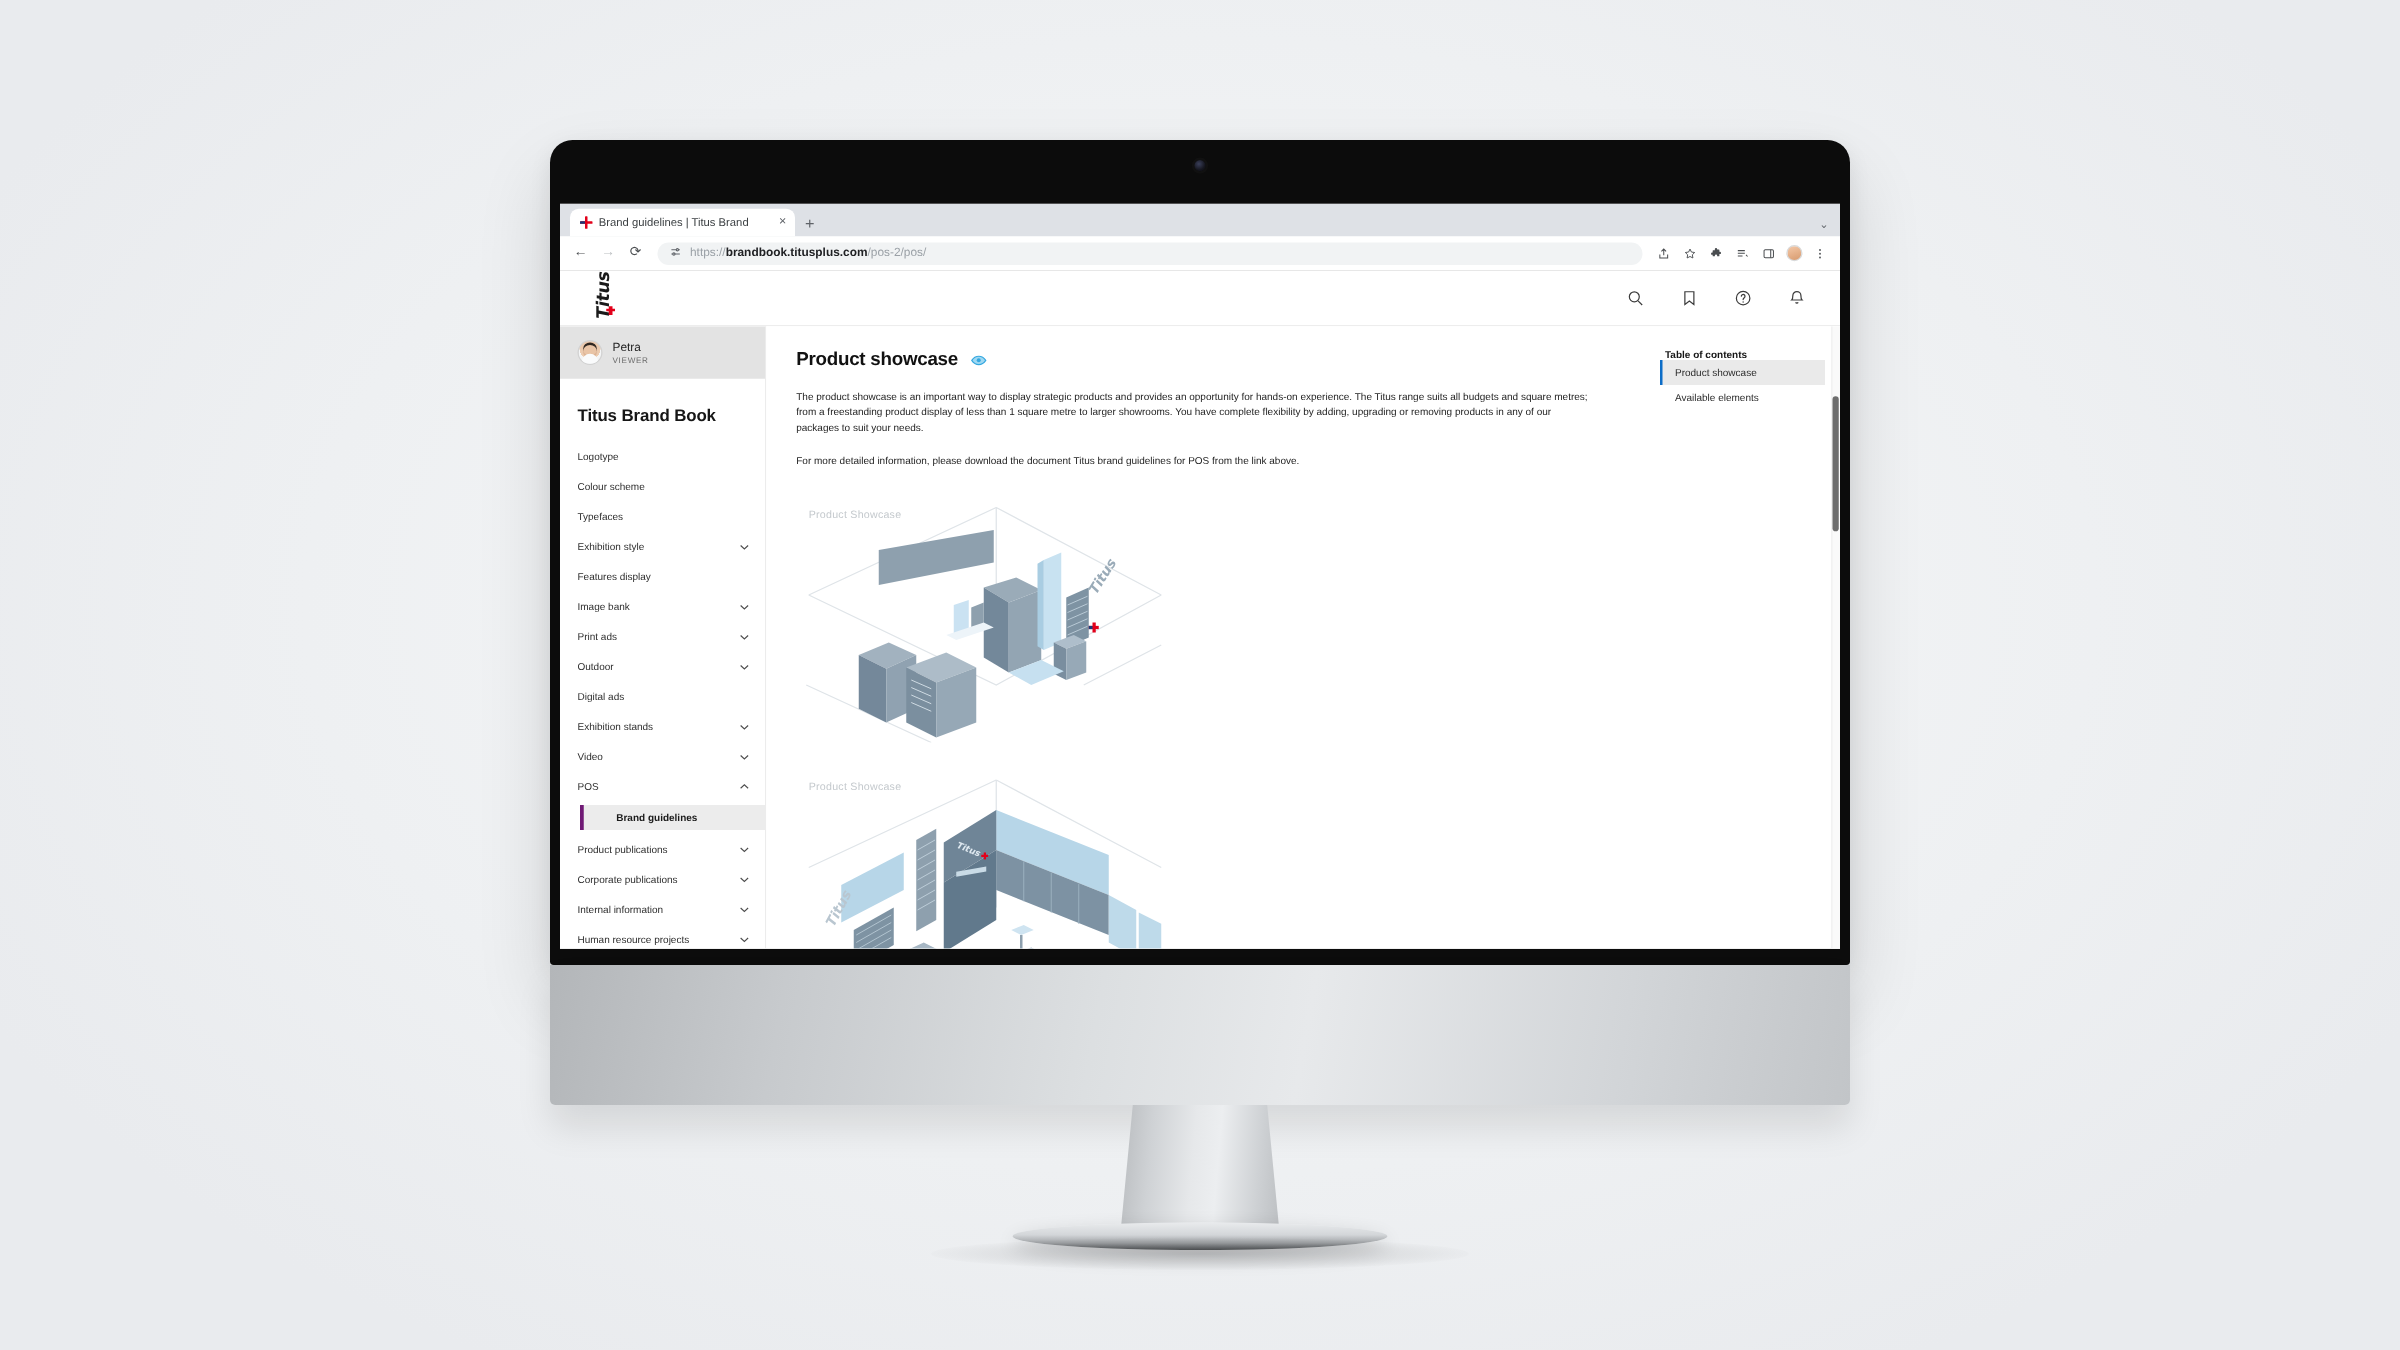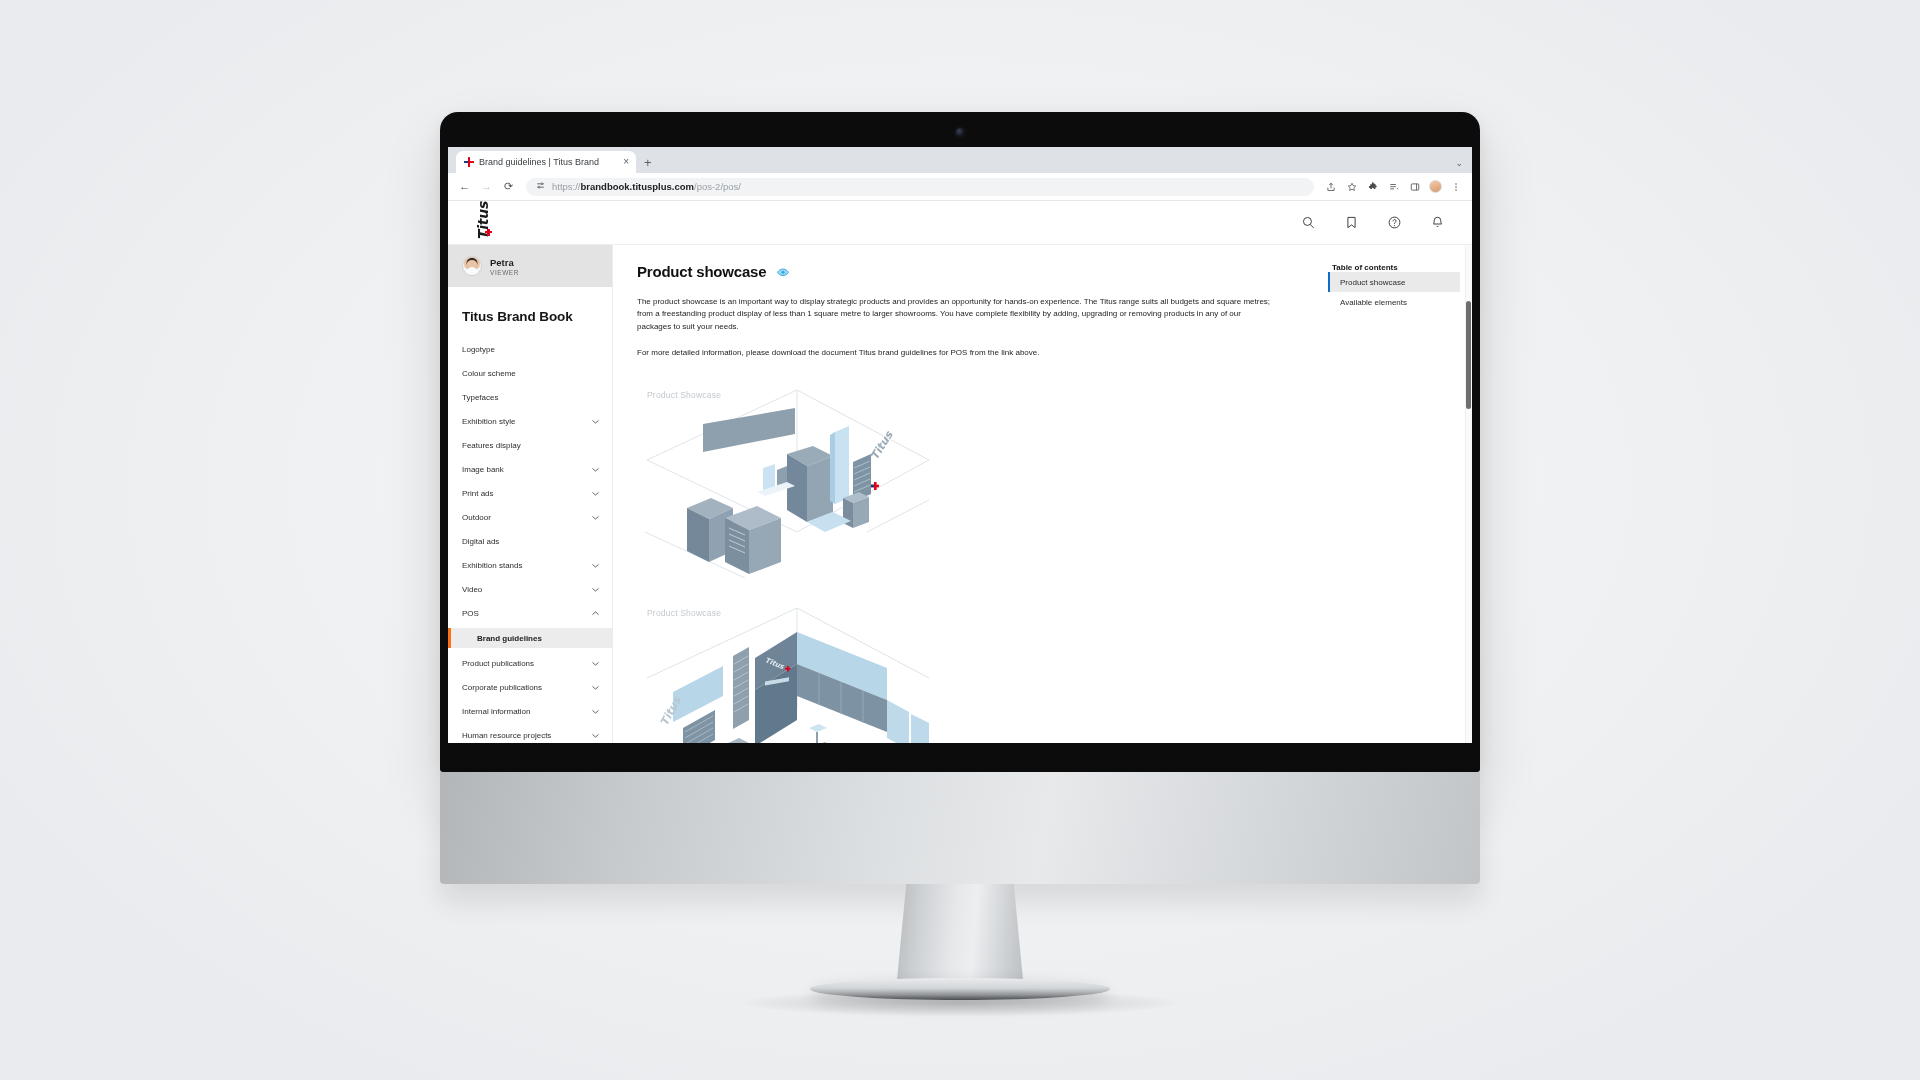--- a/index.html
+++ b/index.html
@@ -41,21 +41,21 @@
     left: 50%; top: 16px;
     transform: translateX(-50%);
     width: 9px; height: 9px;
     border-radius: 50%;
     background: radial-gradient(circle at 40% 35%, #3a3f5a 0%, #15161f 60%, #0a0a0d 100%);
     box-shadow: 0 0 0 2px #111;
   }
 
   #screen {
     position: absolute;
-    left: 8px; top: 35px;
+    left: 8px; top: 51px;
     width: 1024px;
     height: 596px;
     background: #ffffff;
     overflow: hidden;
   }
 
   
   #monitor-chin {
     position: absolute;
     left: 0; top: 660px;
@@ -250,21 +250,21 @@
     width: 13px; height: 13px; border-radius: 50% 50% 0 0;
     background: #fafbfc;
   }
   #avatar::before {
     content:""; position:absolute; left:50%; top:16%; transform:translateX(-50%);
     width: 11px; height: 10px; border-radius: 50% 50% 42% 42%;
     background: #e9c4a6;
     box-shadow: inset 0 -2px 0 #dcb496, 0 -2px 0 0 #2f2721;
   }
   .user-meta { display:flex; flex-direction: column; gap: 1px; }
-  #user-name { font-size: 9.5px; font-weight: 700; color: #1f1f1f; }
+  #user-name { font-size: 9.5px; font-weight: 400; color: #1f1f1f; }
   #user-role { font-size: 6.5px; color: #6b6b6b; letter-spacing: 0.55px; }
 
   #book-title {
     font-size: 13.5px;
     font-weight: 700;
     color: #161616;
     padding: 22px 14px 16px 14px;
     letter-spacing: -0.1px;
   }
 
@@ -281,22 +281,23 @@
   .nav-item .label { white-space: nowrap; }
   .chev { width: 9px; height: 9px; color: #4e4e4e; display:flex; align-items:center; justify-content:center; }
   .nav-sub {
     display: flex; align-items: center;
     height: 20px;
     padding-left: 26px;
     font-size: 8px;
     font-weight: 700;
     color: #1b1b1b;
     background: #ececec;
-    border-left: 3px solid #f97316;
+    border-left: 3px solid #701a75;
     cursor: pointer;
+    margin-left: 16px;
   }
 
   
   #content {
     flex: 1 1 auto;
     position: relative;
     overflow: hidden;
     background: #fff;
     display: flex;
   }

